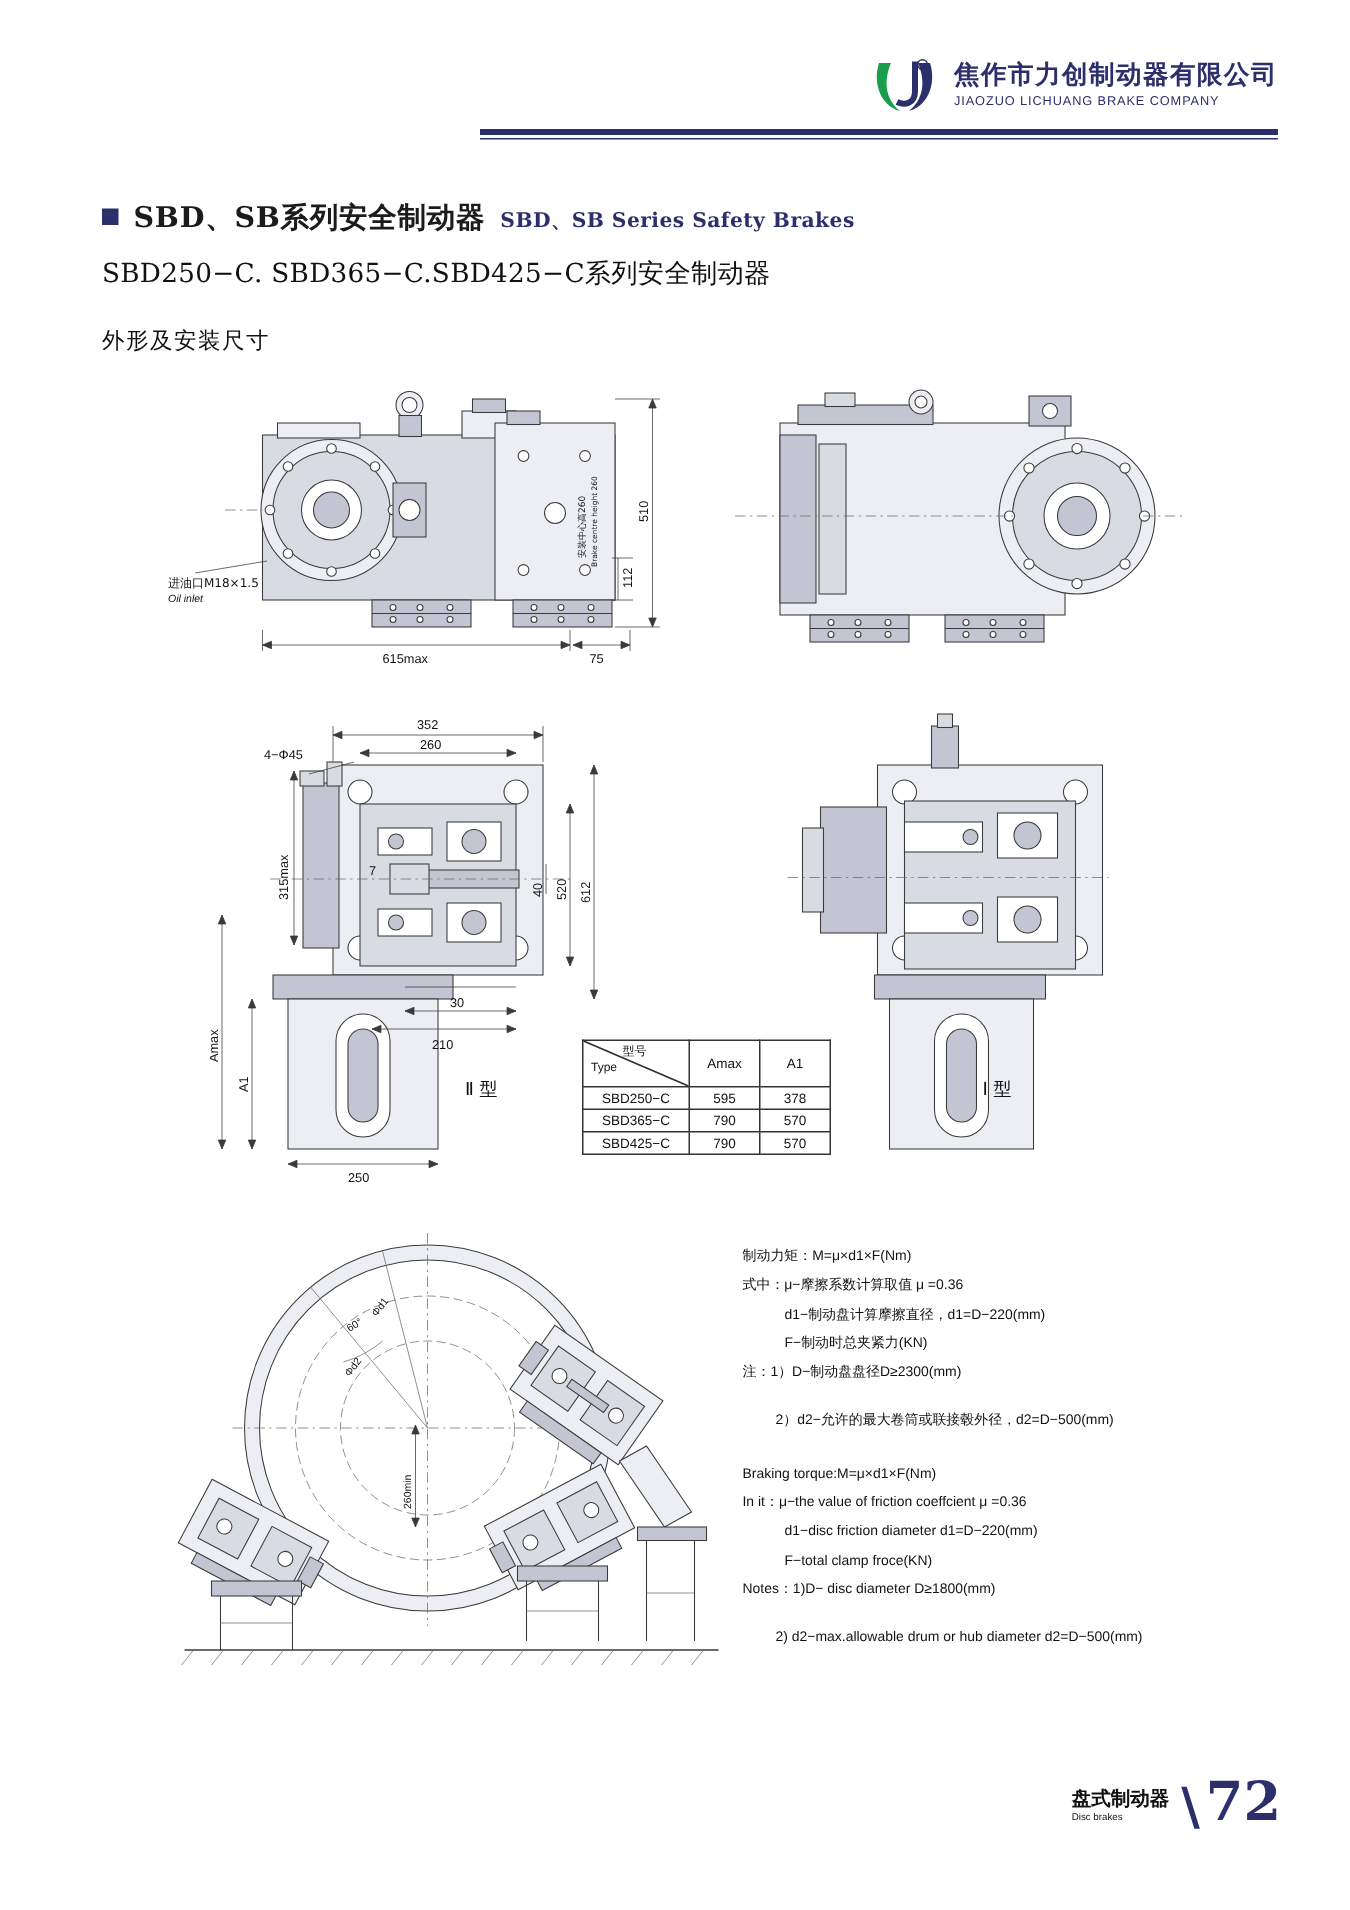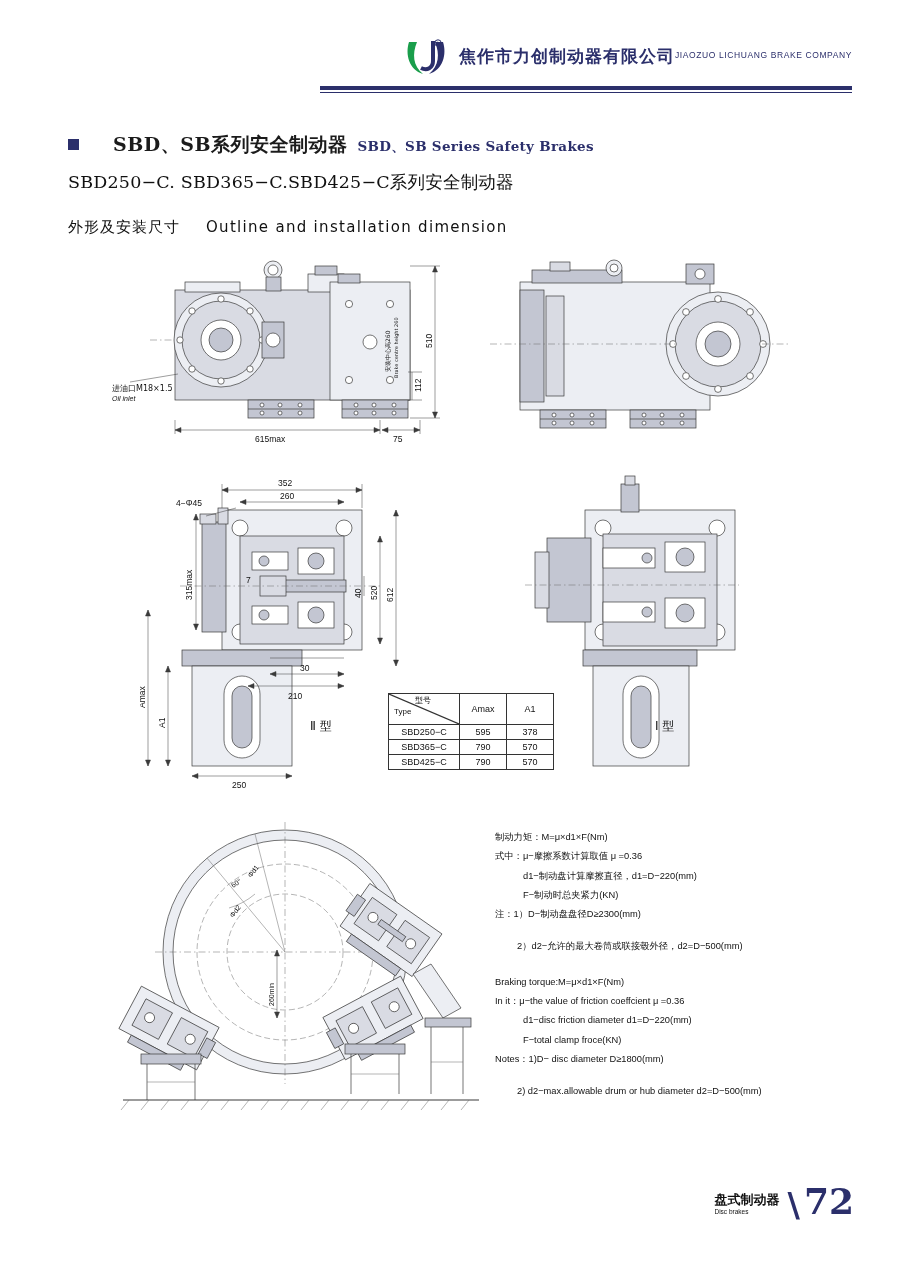--- a/index.html
+++ b/index.html
@@ -10,30 +10,30 @@
     color:#111;
     position:relative;
     overflow:hidden;
   }
   .page{position:relative;width:900px;height:1273px;}
 
   
   .header{position:absolute;left:0;top:0;width:900px;height:100px;}
   .logo-wrap{position:absolute;right:48px;top:34px;display:flex;align-items:center;gap:10px;}
   .logo-mark{width:46px;height:46px;position:relative;}
-  .logo-text{display:flex;line-height:1.05;}
+  .logo-text{display:flex;flex-direction:column;line-height:1.05;}
   .logo-cn{font-family:"DejaVu Sans",sans-serif;font-size:17px;font-weight:bold;color:#2b2f6b;letter-spacing:1px;}
   .logo-en{font-size:8.5px;color:#2b2f6b;letter-spacing:.6px;margin-top:3px;}
   .rule-thick{position:absolute;left:320px;top:86px;width:532px;height:4px;background:#2b2f6b;}
   .rule-thin{position:absolute;left:320px;top:92px;width:532px;height:1px;background:#2b2f6b;}
 
   
   .t1{position:absolute;left:68px;top:132px;display:flex;align-items:baseline;gap:10px;}
   .sq{width:11px;height:11px;background:#2b2f6b;display:inline-block;position:relative;top:-1px;}
-  .t1-cn{font-family:"DejaVu Serif",serif;font-size:19px;font-weight:bold;color:#1b1b1b;letter-spacing:.5px;margin-left:24px;}
+  .t1-cn{font-family:"DejaVu Serif",serif;font-size:19px;font-weight:bold;color:#1b1b1b;letter-spacing:.5px;}
   .t1-en{font-family:"DejaVu Serif",serif;font-size:13.5px;font-weight:bold;color:#2b2f6b;letter-spacing:.3px;}
   .t2{position:absolute;left:68px;top:170px;font-family:"DejaVu Serif",serif;font-size:17.5px;font-weight:normal;color:#111;letter-spacing:.2px;}
 
   .sec1{position:absolute;left:68px;top:218px;display:flex;align-items:baseline;gap:26px;}
   .sec-cn{font-family:"DejaVu Sans",sans-serif;font-size:15px;color:#111;letter-spacing:1px;}
   .sec-en{font-family:"DejaVu Sans",sans-serif;font-size:15px;color:#111;letter-spacing:1.3px;}
 
   .sec2{position:absolute;left:68px;top:789px;display:flex;align-items:baseline;gap:40px;}
 
   
@@ -107,21 +107,20 @@
 
   <div class="t1">
     <span class="sq"></span>
     <span class="t1-cn">SBD、SB系列安全制动器</span>
     <span class="t1-en">SBD、SB  Series Safety Brakes</span>
   </div>
   <div class="t2">SBD250−C. SBD365−C.SBD425−C系列安全制动器</div>
 
   <div class="sec1">
     <span class="sec-cn">外形及安装尺寸</span>
-    <span class="sec-en">Outline and installation dimension</span>
   </div>
 
   <div class="draw" style="left:90px;top:252px;">
     <svg width="780" height="205" viewBox="0 0 780 205">
 
       <g>
 
         <rect x="85" y="38" width="235" height="110" class="fillA"></rect>
         <rect x="95" y="30" width="55" height="10" class="fillB"></rect>
         <rect x="218" y="22" width="36" height="18" class="fillB"></rect>

